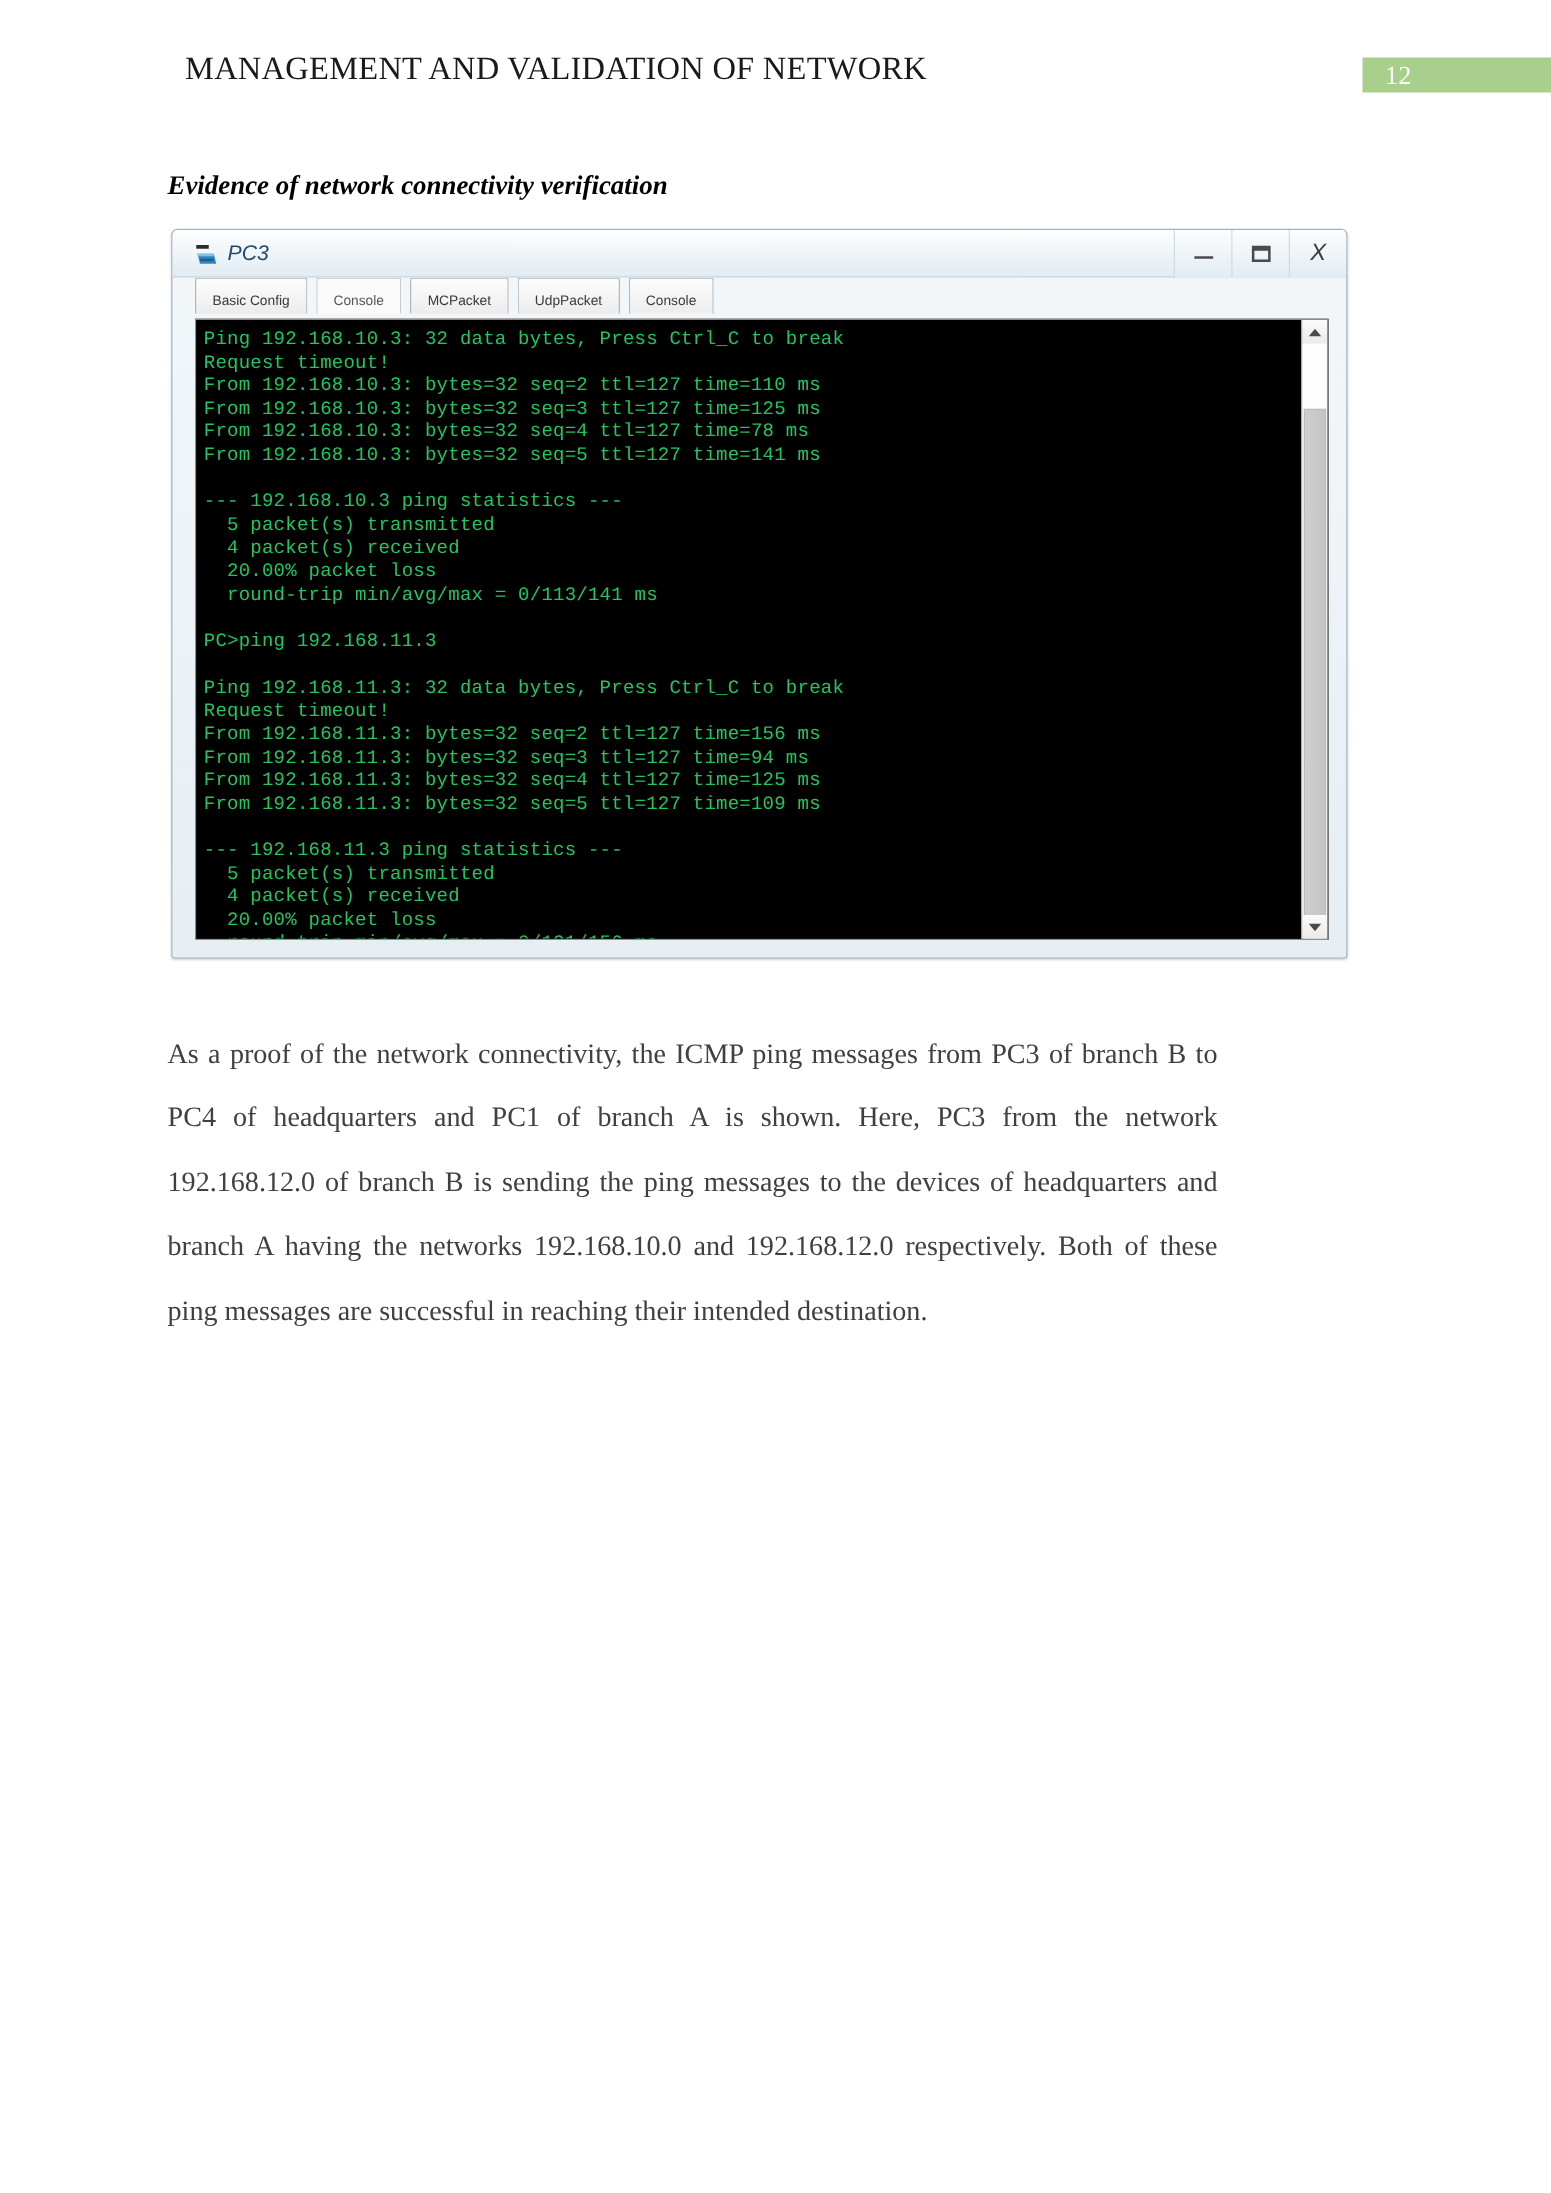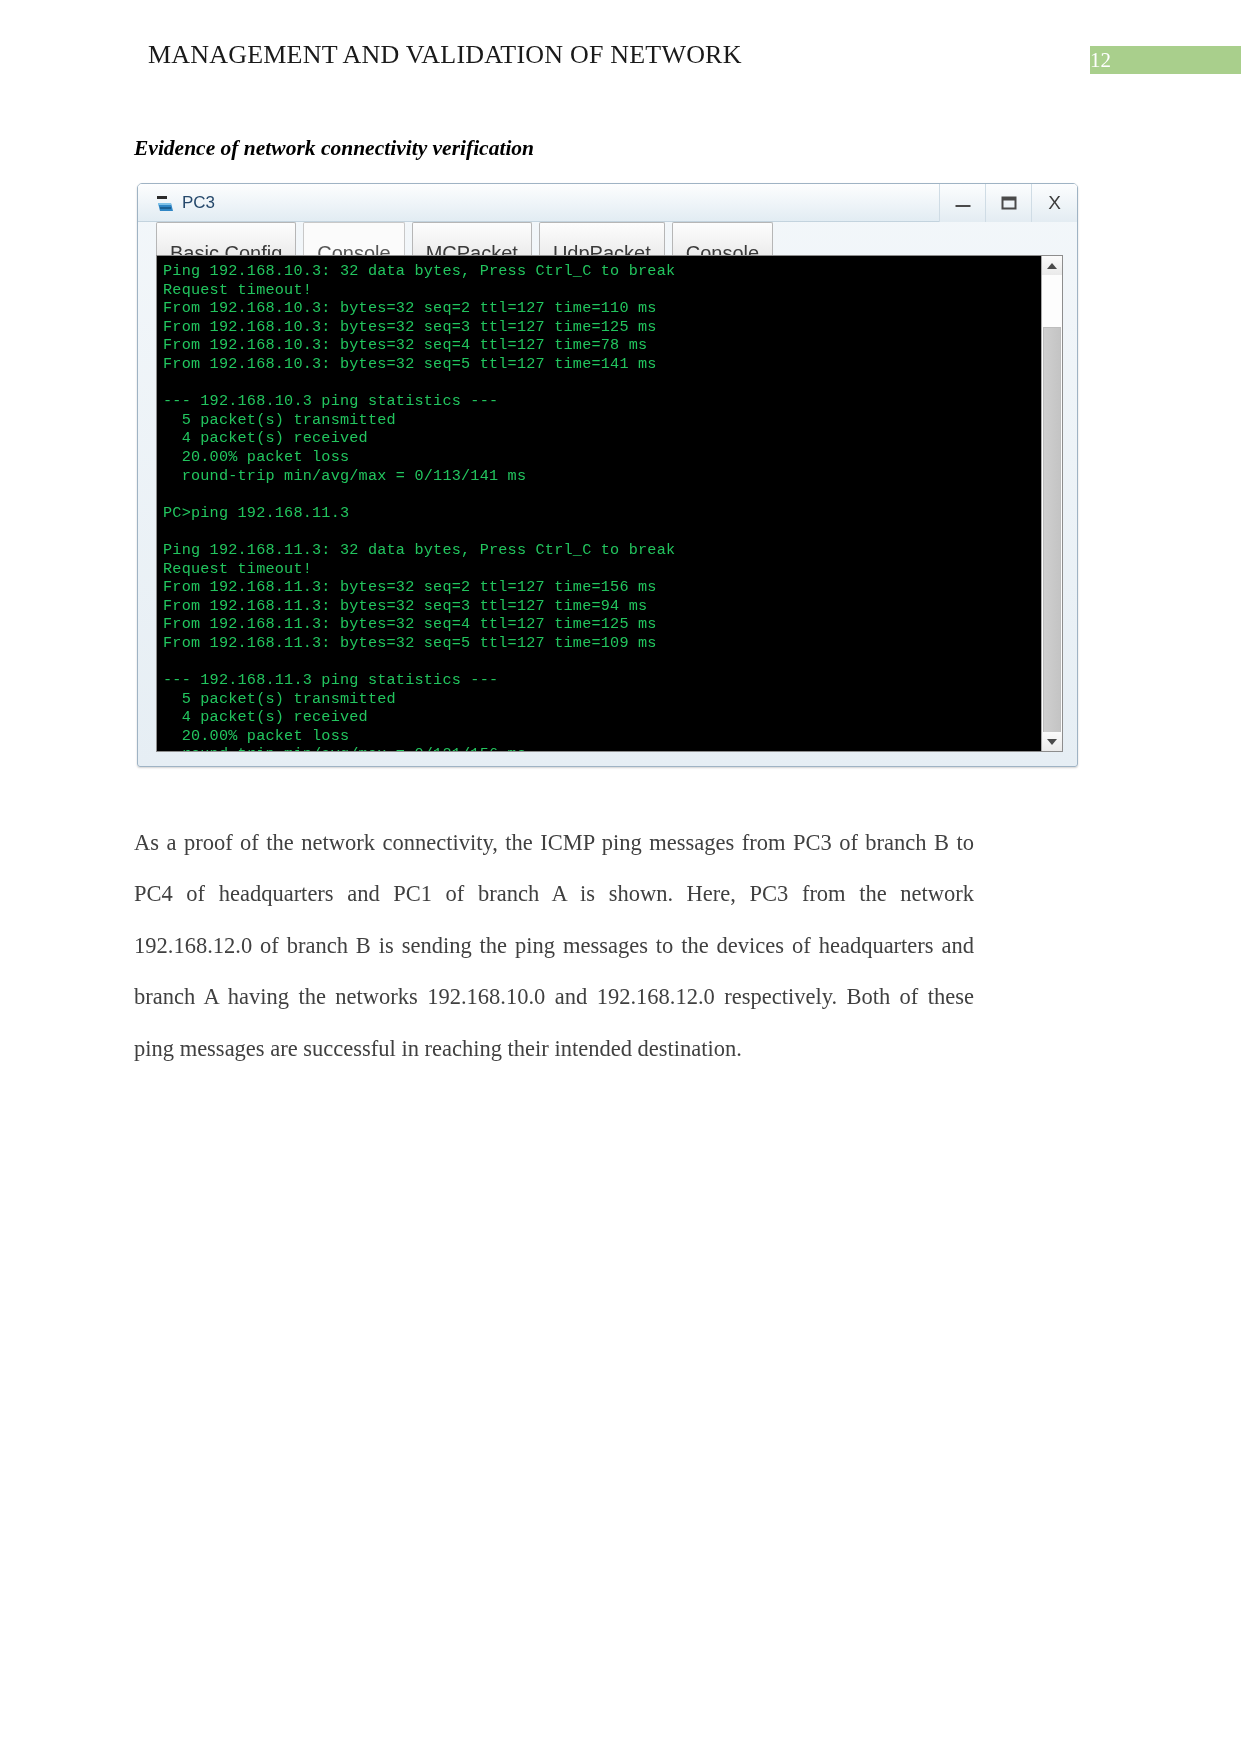--- a/index.html
+++ b/index.html
@@ -47,20 +47,21 @@
     top: 8px;
     width: 151px;
     height: 28px;
     background: #a9cf8c;
   }
   .page-number-badge span {
     display: block;
     color: #ffffff;
     font-size: 21px;
     line-height: 28px;
+    padding-left: 18px;
   }
 
   
   .section-heading {
     position: absolute;
     left: 134px;
     top: 134px;
     font-size: 21.5px;
     font-weight: bold;
     line-height: 28px;
@@ -93,20 +94,21 @@
   }
 
   .titlebar {
     position: absolute;
     left: 0; top: 0;
     width: 100%;
     height: 38px;
     background: linear-gradient(to bottom, #fdfefe 0%, #eef4f8 55%, #e2ecf3 100%);
     border-bottom: 1px solid #c3d3de;
     box-sizing: border-box;
+    font-style: italic;
   }
   .title-icon {
     position: absolute;
     left: 16px;
     top: 8px;
     width: 22px;
     height: 22px;
   }
   .title-text {
     position: absolute;
@@ -165,23 +167,23 @@
     top: 38px;
     width: 100%;
     height: 33px;
     padding-left: 18px;
     box-sizing: border-box;
   }
   .tab {
     display: inline-block;
     height: 29px;
     margin-right: 3px;
-    padding: 16px 13px;
+    padding: 4px 13px;
     font-family: "Liberation Sans", sans-serif;
-    font-size: 20px;
+    font-size: 11px;
     line-height: 29px;
     color: #3a3a3a;
     background: linear-gradient(to bottom, #fdfdfd 0%, #ececec 100%);
     border: 1px solid #b6b6b6;
     border-bottom: none;
     border-radius: 2px 2px 0 0;
     box-sizing: border-box;
     vertical-align: top;
   }
   .tab.active {

